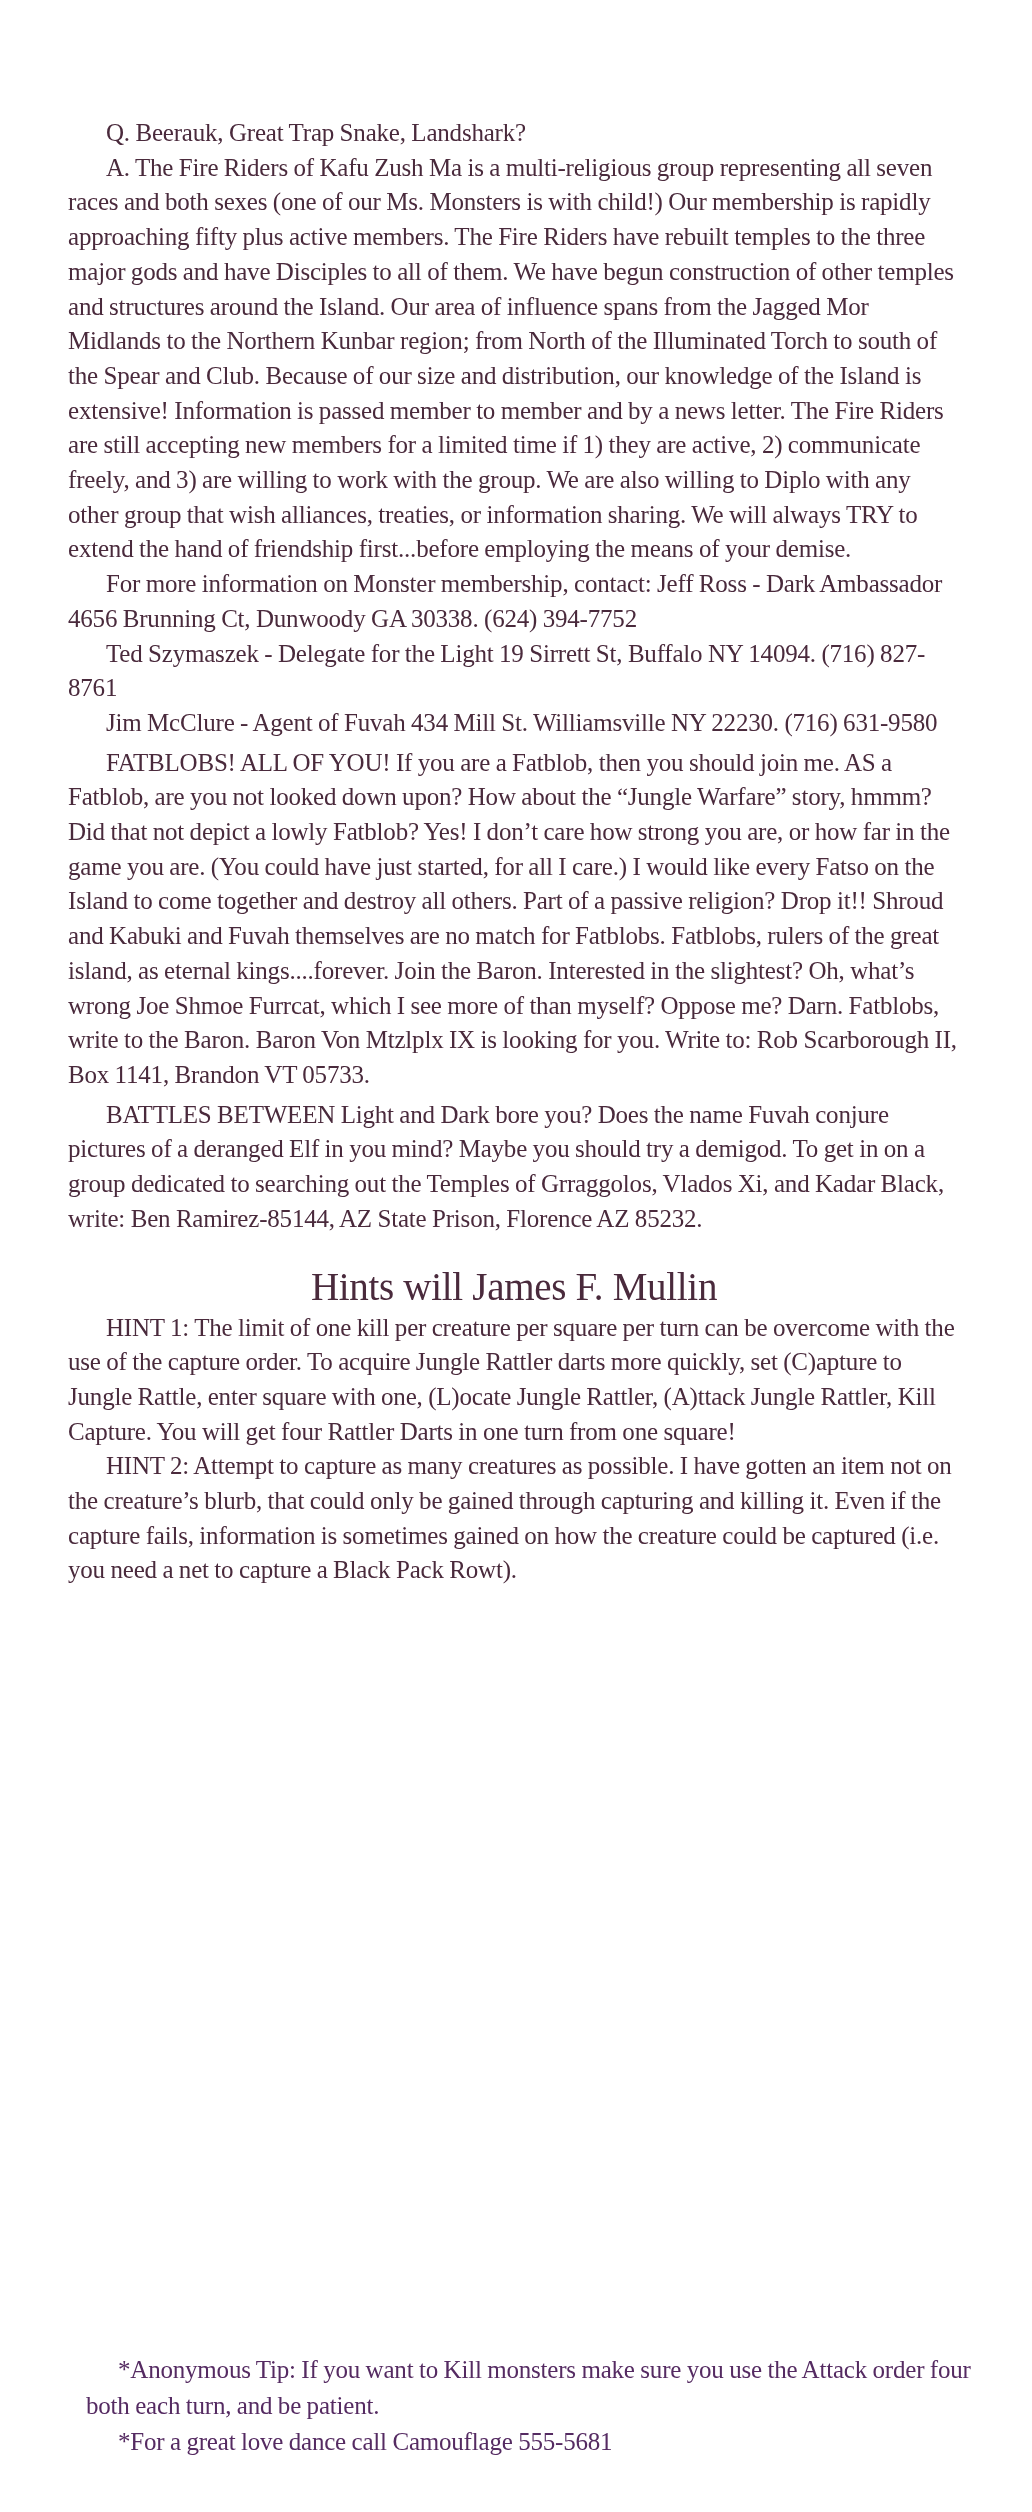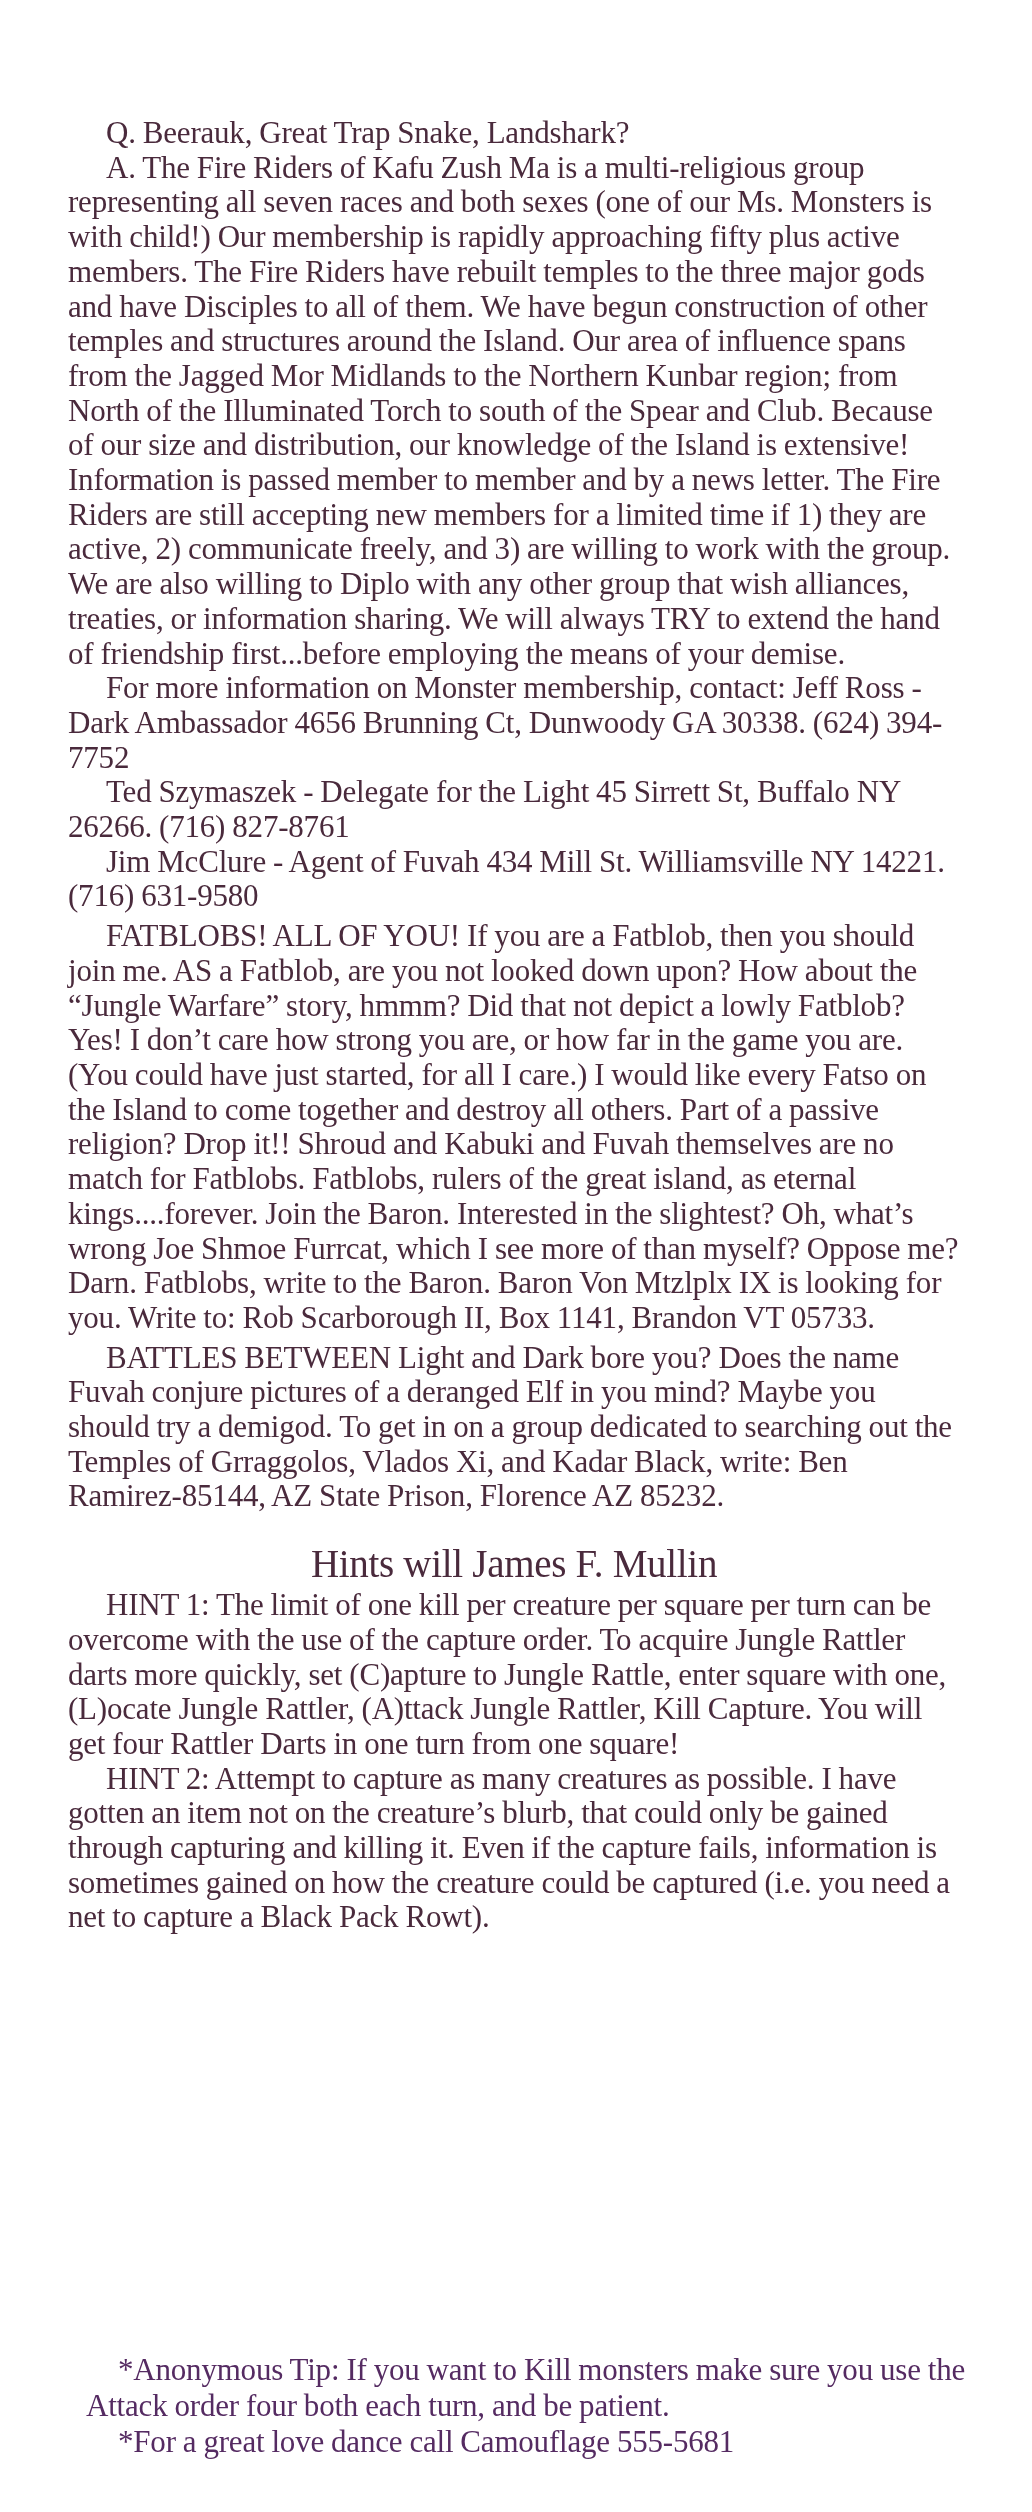--- a/index.html
+++ b/index.html
@@ -12,21 +12,21 @@
     color: #4a2a3c;
   }
   .page {
     position: absolute;
     left: 68px;
     top: 116px;
     width: 892px;
   }
   .para {
     margin: 0;
-    font-size: 31px;
+    font-size: 25px;
     line-height: 34.7px;
     text-indent: 38px;
     letter-spacing: -0.2px;
     word-spacing: -0.5px;
   }
   .gap { margin-top: 5px; }
   .heading {
     margin: 28px 0 2px 0;
     text-align: center;
     font-size: 39px;
@@ -43,22 +43,22 @@
   }
   .tips .para { line-height: 36px; text-indent: 32px; }
 </style>
 </head>
 <body>
 
 <div class="page">
   <p class="para">Q. Beerauk, Great Trap Snake, Landshark?</p>
   <p class="para">A. The Fire Riders of Kafu Zush Ma is a multi-religious group representing all seven races and both sexes (one of our Ms. Monsters is with child!) Our membership is rapidly approaching fifty plus active members. The Fire Riders have rebuilt temples to the three major gods and have Disciples to all of them. We have begun construction of other temples and structures around the Island. Our area of influence spans from the Jagged Mor Midlands to the Northern Kunbar region; from North of the Illuminated Torch to south of the Spear and Club. Because of our size and distribution, our knowledge of the Island is extensive! Information is passed member to member and by a news letter. The Fire Riders are still accepting new members for a limited time if 1) they are active, 2) communicate freely, and 3) are willing to work with the group. We are also willing to Diplo with any other group that wish alliances, treaties, or information sharing. We will always TRY to extend the hand of friendship first...before employing the means of your demise.</p>
   <p class="para">For more information on Monster membership, contact: Jeff Ross - Dark Ambassador 4656 Brunning Ct, Dunwoody GA 30338. (624) 394-7752</p>
-  <p class="para">Ted Szymaszek - Delegate for the Light 45 Sirrett St, Buffalo NY 26266. (716) 827-8761</p>
-  <p class="para">Jim McClure - Agent of Fuvah 434 Mill St. Williamsville NY 14221. (716) 631-9580</p>
+  <p class="para">Ted Szymaszek - Delegate for the Light 19 Sirrett St, Buffalo NY 14094. (716) 827-8761</p>
+  <p class="para">Jim McClure - Agent of Fuvah 434 Mill St. Williamsville NY 22230. (716) 631-9580</p>
 
   <p class="para gap">FATBLOBS! ALL OF YOU! If you are a Fatblob, then you should join me. AS a Fatblob, are you not looked down upon? How about the “Jungle Warfare” story, hmmm? Did that not depict a lowly Fatblob? Yes! I don’t care how strong you are, or how far in the game you are. (You could have just started, for all I care.) I would like every Fatso on the Island to come together and destroy all others. Part of a passive religion? Drop it!! Shroud and Kabuki and Fuvah themselves are no match for Fatblobs. Fatblobs, rulers of the great island, as eternal kings....forever. Join the Baron. Interested in the slightest? Oh, what’s wrong Joe Shmoe Furrcat, which I see more of than myself? Oppose me? Darn. Fatblobs, write to the Baron. Baron Von Mtzlplx IX is looking for you. Write to: Rob Scarborough II, Box 1141, Brandon VT 05733.</p>
 
   <p class="para gap">BATTLES BETWEEN Light and Dark bore you? Does the name Fuvah conjure pictures of a deranged Elf in you mind? Maybe you should try a demigod. To get in on a group dedicated to searching out the Temples of Grraggolos, Vlados Xi, and Kadar Black, write: Ben Ramirez-85144, AZ State Prison, Florence AZ 85232.</p>
 
   <h2 class="heading">Hints will James F. Mullin</h2>
   <p class="para">HINT 1: The limit of one kill per creature per square per turn can be overcome with the use of the capture order. To acquire Jungle Rattler darts more quickly, set (C)apture to Jungle Rattle, enter square with one, (L)ocate Jungle Rattler, (A)ttack Jungle Rattler, Kill Capture. You will get four Rattler Darts in one turn from one square!</p>
   <p class="para">HINT 2: Attempt to capture as many creatures as possible. I have gotten an item not on the creature’s blurb, that could only be gained through capturing and killing it. Even if the capture fails, information is sometimes gained on how the creature could be captured (i.e. you need a net to capture a Black Pack Rowt).</p>
 </div>
 

